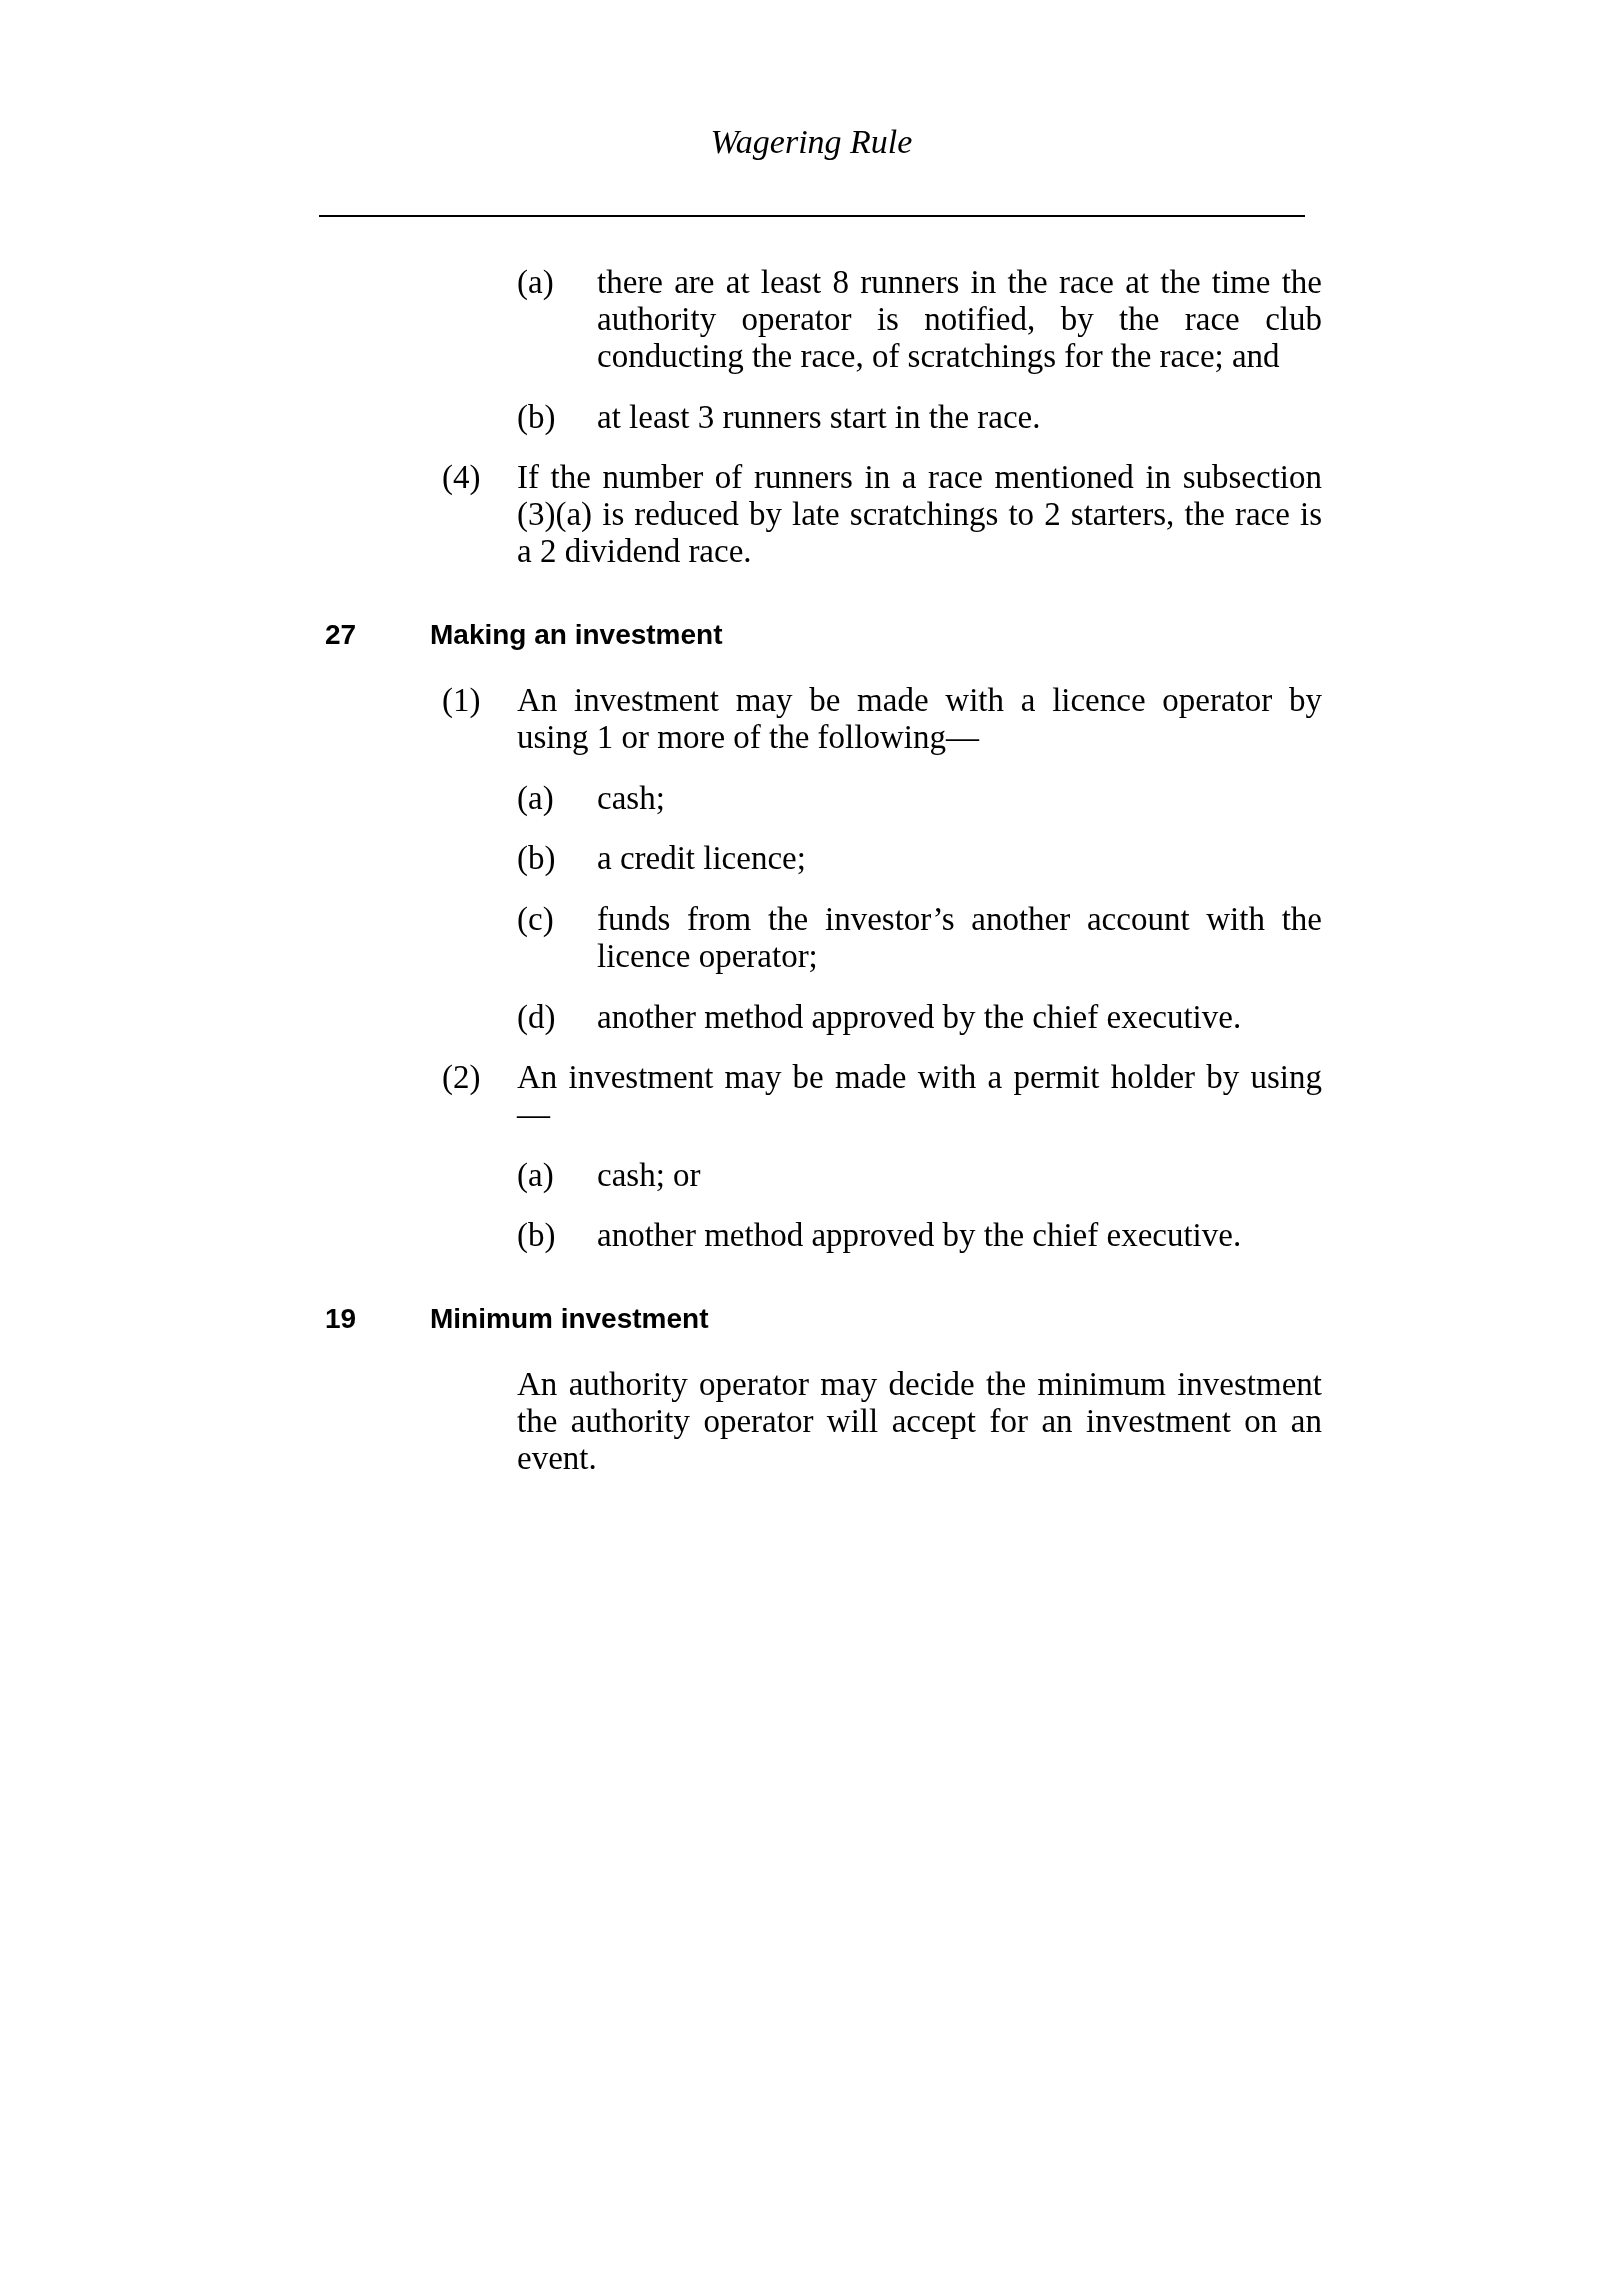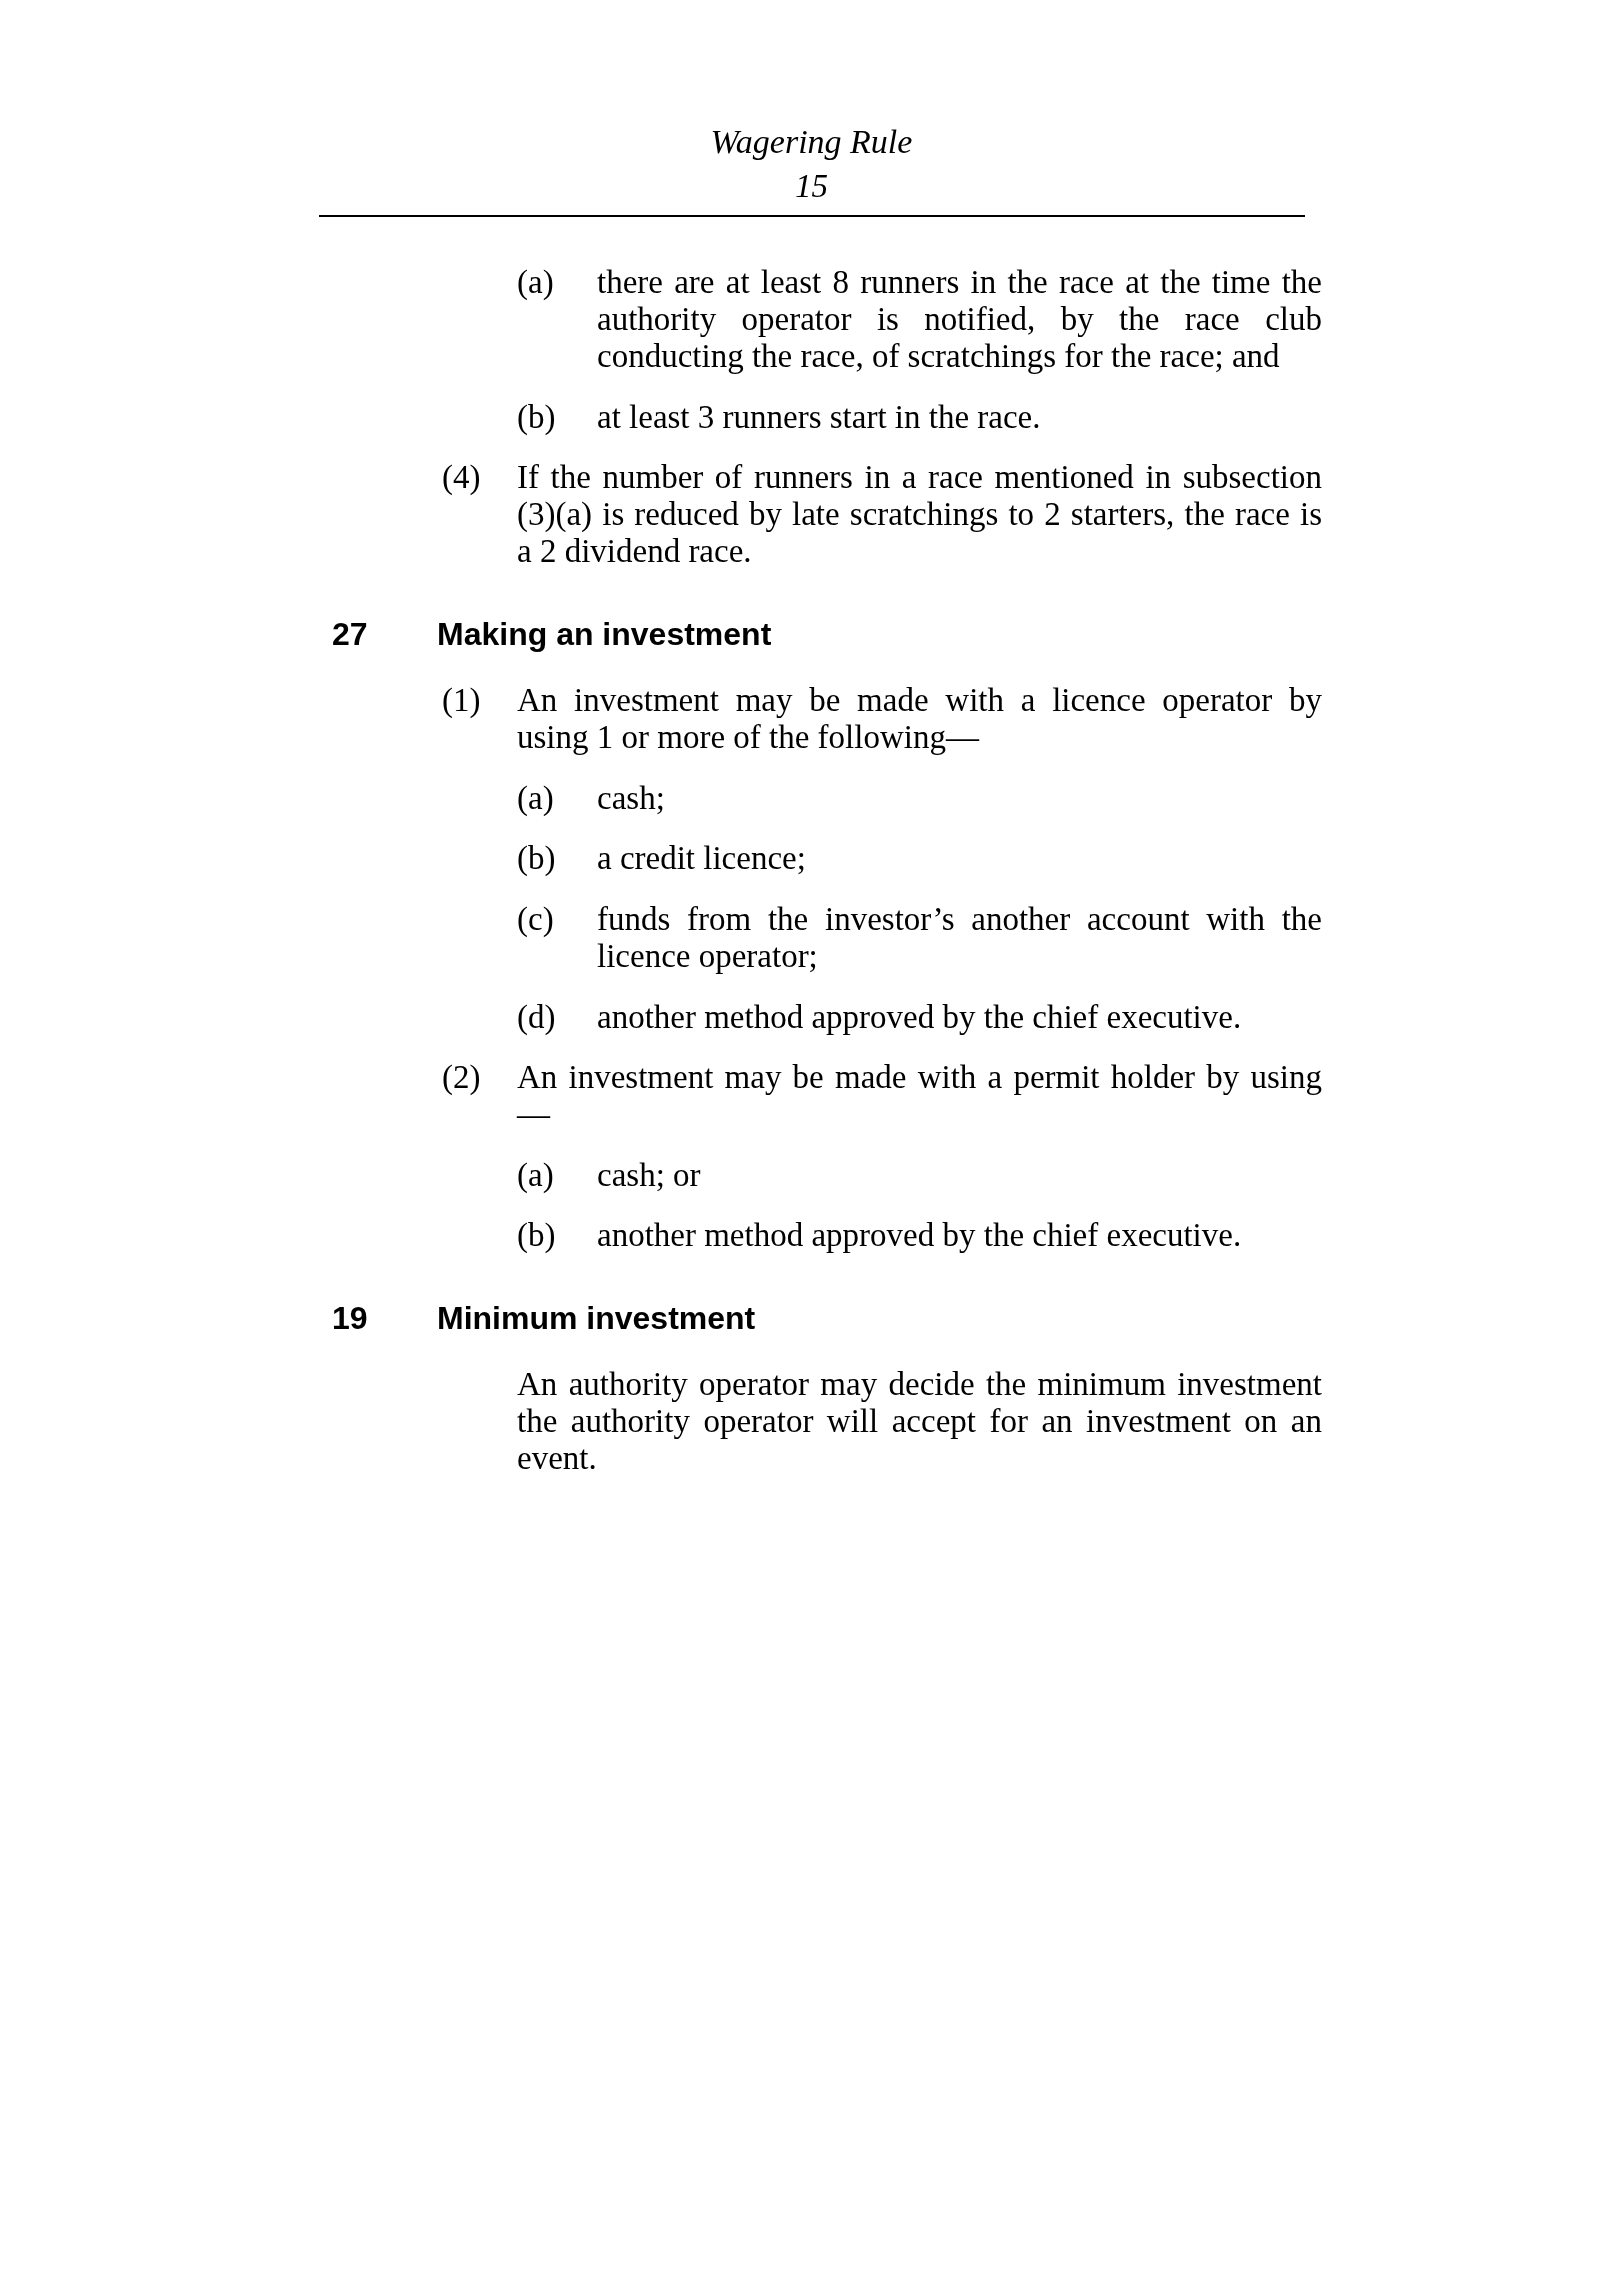--- a/index.html
+++ b/index.html
@@ -44,34 +44,33 @@
   .row.sub1 .marker { flex: 0 0 75px; }
   .row.sub1 .txt { width: 805px; text-align: justify; }
   
   .row.sub2 { margin-left: 196px; width: 805px; }
   .row.sub2 .marker { flex: 0 0 80px; }
   .row.sub2 .txt { width: 725px; text-align: justify; }
   
   .row.para { margin-left: 196px; width: 805px; display: block; text-align: justify; }
   
   .row.heading {
-    margin: 46px 0 29px 11px;
+    margin: 46px 0 29px 4px;
     font-family: "Liberation Sans", sans-serif;
     font-weight: bold;
-    font-size: 32px;
+    font-size: 28px;
     line-height: 37px;
   }
   .row.heading .h-num { flex: 0 0 105px; }
 </style>
 </head>
 <body>
 
 <div class="page-header">
   <div class="hdr-title">Wagering Rule</div>
-  <div class="hdr-num">15</div>
 </div>
 
 <div class="hdr-rule"></div>
 
 <div class="content">
 
   <div class="row sub2">
     <span class="marker">(a)</span>
     <span class="txt">there are at least 8 runners in the race at the time the authority operator is notified, by the race club conducting the race, of scratchings for the race; and</span>
   </div>

